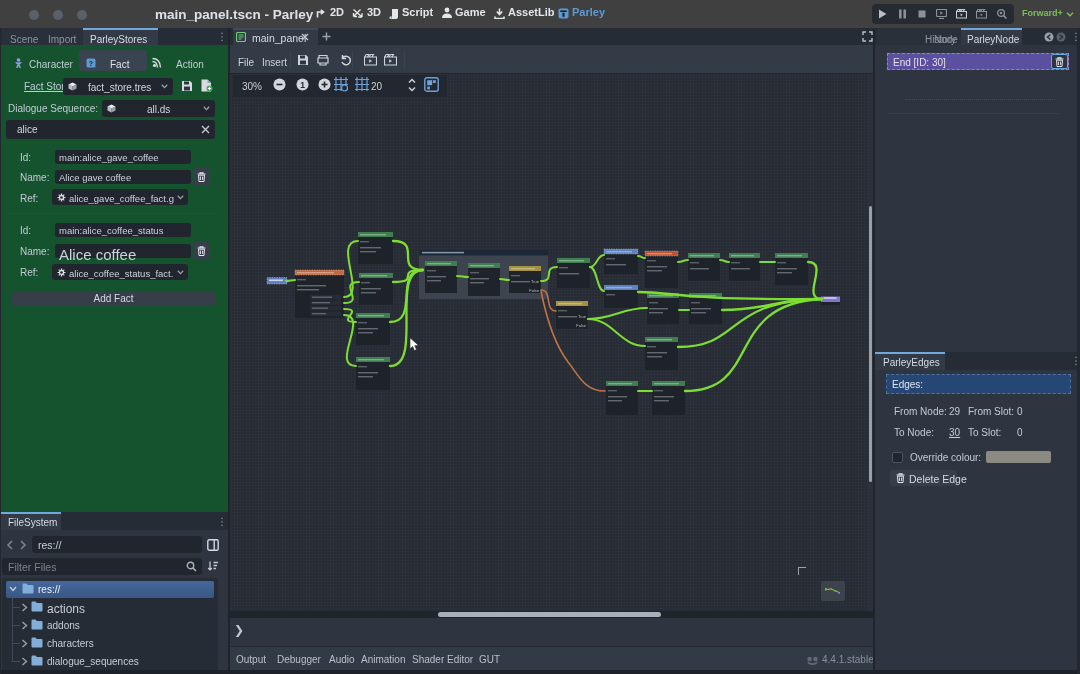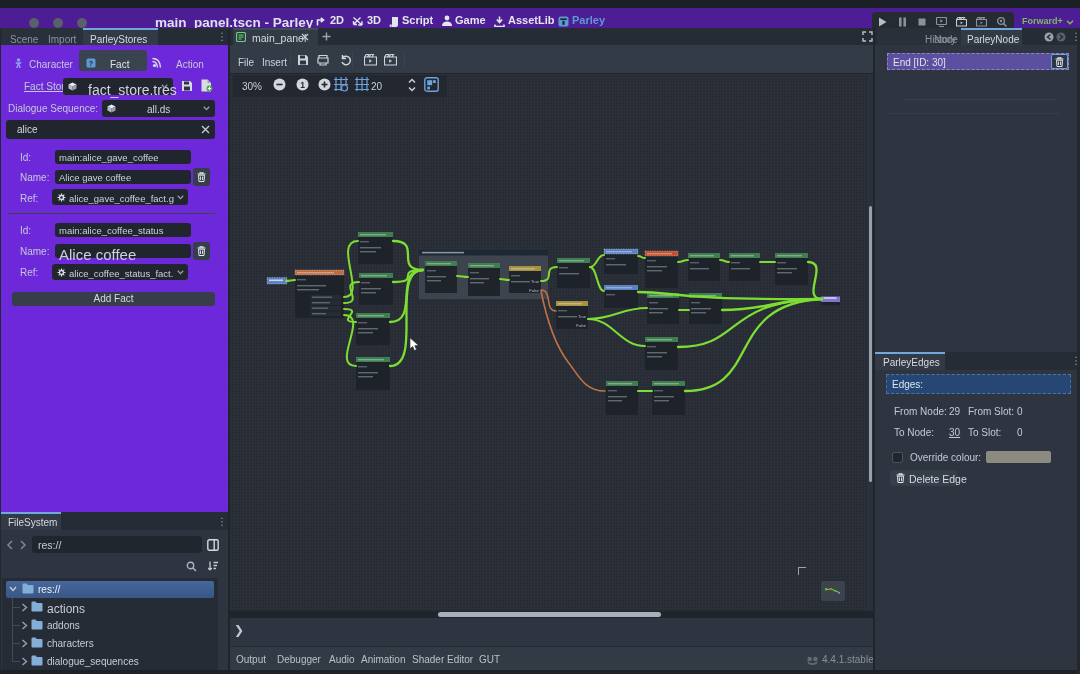--- a/index.html
+++ b/index.html
@@ -12,21 +12,21 @@
   .well{background:#21262e;border-radius:3px;}
   .btn{background:#363e4a;border-radius:3px;}
   .tab-active{background:#323a46;border-top:2px solid #71a9dd;}
   .dots{color:#9aa2ae;font-size:10px;letter-spacing:0;}
   svg{display:block;}
 </style>
 </head>
 <body>
 <div id="app">
 
-  <div class="abs" style="left:0;top:8px;width:1080px;height:28px;background:#4c1d95;">
+  <div class="abs" style="left:0;top:0;width:1080px;height:28px;background:#404040;">
     <div class="abs" style="left:29px;top:10px;width:10px;height:10px;border-radius:50%;background:#596069;"></div>
     <div class="abs" style="left:53px;top:10px;width:10px;height:10px;border-radius:50%;background:#596069;"></div>
     <div class="abs" style="left:77px;top:10px;width:10px;height:10px;border-radius:50%;background:#596069;"></div>
     <div class="abs" style="left:155px;top:7px;font-size:13.5px;font-weight:bold;color:#dde1e7;">main_panel.tscn - Parley</div>
     <div id="topmenu" style="position:absolute;left:0;top:0;width:100%;height:28px;font-size:11px;font-weight:bold;color:#e2e5ea;">
       <svg class="abs" style="left:316px;top:8px" width="11" height="11" viewBox="0 0 11 11">
           <path d="M1.5 9.5 V4 H7 M4.8 1.8 L7.6 4 L4.8 6.2" stroke="#e2e5ea" stroke-width="1.6" fill="none"></path>
         </svg>
       <div class="abs" style="left:330px;top:6px;text-align:right;">2D</div>
       <svg class="abs" style="left:352px;top:8px" width="12" height="11" viewBox="0 0 12 11">
@@ -95,21 +95,21 @@
 
     <div class="abs" style="left:0;top:0;width:228px;height:17px;background:#262c35;">
       <div class="abs" style="left:2px;top:0;width:81px;height:17px;background:#2a303a;"></div>
       <div class="abs dim" style="left:10px;top:6px;font-size:10px;">Scene</div>
       <div class="abs dim" style="left:48px;top:6px;font-size:10px;">Import</div>
       <div class="abs tab-active" style="left:83px;top:0;width:75px;height:17px;"></div>
       <div class="abs" style="left:90px;top:6px;font-size:10px;color:#d6dae2;">ParleyStores</div>
       <div class="abs dots" style="left:217px;top:3px;">⋮</div>
     </div>
 
-    <div class="abs" style="left:0;top:17px;width:228px;height:467px;background:#6d28d9;" id="parleystores">
+    <div class="abs" style="left:0;top:17px;width:228px;height:467px;background:#14532d;" id="parleystores">
 
       <svg class="abs" style="left:13px;top:13px" width="11" height="11" viewBox="0 0 11 11">
           <circle cx="5.5" cy="2" r="1.8" fill="#8e9bf5"></circle>
           <path d="M2 4.2 H9 L7.5 6 H6.5 L8 10 H6.3 L5.5 7.5 L4.7 10 H3 L4.5 6 H3.5 Z" fill="#8e9bf5"></path>
         </svg>
       <div class="abs lbl" style="left:29px;top:14px;">Character</div>
       <div class="abs" style="left:79px;top:5px;width:68px;height:21px;background:#3a4350;border-radius:3px;"></div>
       <svg class="abs" style="left:86px;top:13px" width="10" height="10" viewBox="0 0 10 10">
           <rect x="0.5" y="0.5" width="9" height="9" rx="1.5" fill="#5e9ad2"></rect>
           <text x="5" y="7.6" font-size="7" font-weight="bold" fill="#1d2330" text-anchor="middle">?</text>
@@ -121,21 +121,21 @@
         </svg>
       <div class="abs lbl" style="left:176px;top:14px;">Action</div>
 
       <div class="abs lbl" style="left:24px;top:36px;text-decoration:underline;">Fact Store:</div>
       <div class="abs well" style="left:63px;top:33px;width:110px;height:17px;"></div>
       <svg class="abs" style="left:68px;top:37px" width="9" height="9" viewBox="0 0 9 9">
           <path d="M4.5 0.5 L8.5 2.5 L4.5 4.5 L0.5 2.5 Z" fill="#e8ebef"></path>
           <path d="M0.5 2.5 L4.5 4.5 V8.5 L0.5 6.5 Z" fill="#b9bfc9"></path>
           <path d="M8.5 2.5 L4.5 4.5 V8.5 L8.5 6.5 Z" fill="#9aa1ab"></path>
         </svg>
-      <div class="abs" style="left:88px;top:37px;font-size:14px;color:#cfd5df;">fact_store.tres</div>
+      <div class="abs" style="left:88px;top:37px;font-size:10px;color:#cfd5df;">fact_store.tres</div>
       <svg class="abs" style="left:161px;top:39px" width="7" height="5" viewBox="0 0 7 5">
           <path d="M0.8 0.8 L3.5 3.6 L6.2 0.8" stroke="#9aa1ab" stroke-width="1.3" fill="none"></path>
         </svg>
       <svg class="abs" style="left:181px;top:35px" width="12" height="12" viewBox="0 0 12 12">
           <path d="M1 1 H9 L11 3 V11 H1 Z" fill="#d8dce2"></path>
           <rect x="3" y="1.5" width="5" height="3" fill="#2e3540"></rect>
           <rect x="3" y="6.5" width="6" height="4" fill="#2e3540"></rect>
         </svg>
       <svg class="abs" style="left:200px;top:34px" width="13" height="13" viewBox="0 0 13 13">
           <path d="M1.5 0.5 H7.5 L11 4 V12.5 H1.5 Z" fill="#d8dce2"></path>
@@ -230,20 +230,23 @@
           <path d="M2 1 L6 5 L2 9" stroke="#7c8491" stroke-width="1.6" fill="none"></path>
         </svg>
       <div class="abs well" style="left:32px;top:24px;width:170px;height:17px;">
           <div style="padding:3px 0 0 6px;font-size:10.5px;color:#c9cfd9;">res://</div>
         </div>
       <svg class="abs" style="left:207px;top:27px" width="12" height="12" viewBox="0 0 12 12">
           <rect x="0.8" y="0.8" width="10.4" height="10.4" rx="1.5" fill="none" stroke="#d4d8df" stroke-width="1.4"></rect>
           <path d="M7.2 0.8 V11.2" stroke="#d4d8df" stroke-width="1.4"></path>
         </svg>
 
+      <div class="abs well" style="left:2px;top:46px;width:200px;height:17px;">
+          <div style="padding:3px 0 0 6px;font-size:10.5px;color:#79818e;">Filter Files</div>
+        </div>
       <svg class="abs" style="left:186px;top:49px" width="11" height="11" viewBox="0 0 11 11">
           <circle cx="4.5" cy="4.5" r="3.2" fill="none" stroke="#aeb4bd" stroke-width="1.4"></circle>
           <path d="M7 7 L10 10" stroke="#aeb4bd" stroke-width="1.5"></path>
         </svg>
       <svg class="abs" style="left:207px;top:48px" width="12" height="12" viewBox="0 0 12 12">
           <path d="M3 1.5 V10 M3 10 L1.2 8 M3 10 L4.8 8" stroke="#c4c9d1" stroke-width="1.3" fill="none"></path>
           <path d="M6.5 2.5 H11 M6.5 5.5 H10 M6.5 8.5 H9" stroke="#c4c9d1" stroke-width="1.3"></path>
         </svg>
 
       <div class="abs" style="left:2px;top:66px;width:216px;height:94px;background:#262c35;border-radius:2px;"></div>

